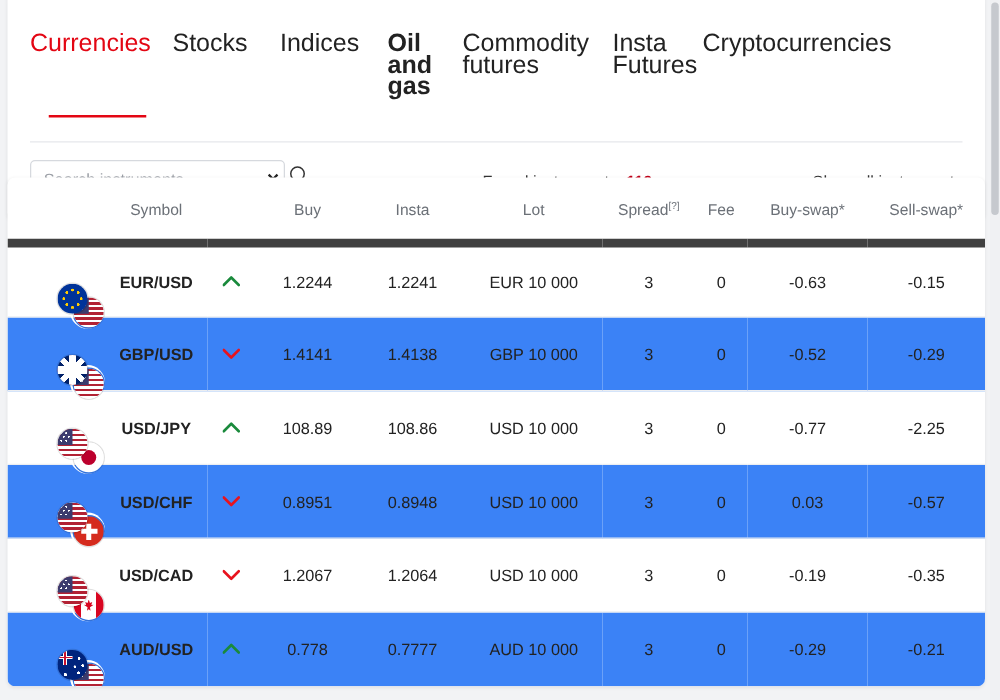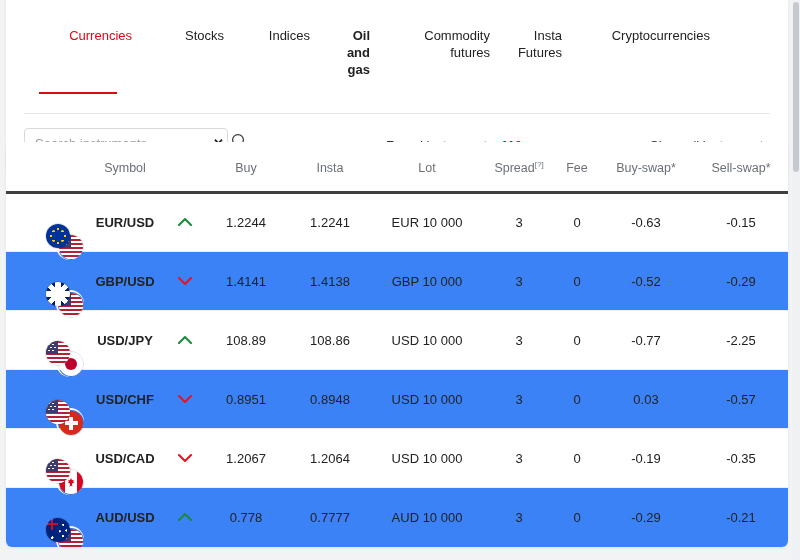--- a/index.html
+++ b/index.html
@@ -27,22 +27,22 @@
     padding-top: 6px;
   }
   .tabs {
     display: flex;
     align-items: flex-start;
     padding: 4px 18px 0 18px;
     min-height: 60px;
   }
   .tab {
     flex: 0 0 auto;
-    text-align: right;
-    font-size: 13px;
+    text-align: left;
+    font-size: 20px;
     color: #222;
     line-height: 17px;
     padding: 6px 0 0 0;
     cursor: pointer;
     position: relative;
     white-space: pre-line;
   }
   .tab .tab-label { display: block; }
   .tab.active { color: #e30613; }
   .tab.active .underline {
@@ -136,21 +136,21 @@
   table.instruments {
     width: 100%;
     border-collapse: collapse;
     table-layout: fixed;
   }
   table.instruments th {
     font-size: 12.5px;
     font-weight: normal;
     color: #6b7077;
     padding: 18px 0 16px 0;
-    border-bottom: 3px solid #404040;
+    border-bottom: 7px solid #404040;
     text-align: center;
   }
   table.instruments th sup { font-size: 8px; vertical-align: super; }
   table.instruments td {
     font-size: 13px;
     color: #222;
     height: 59px;
     text-align: center;
     border-bottom: 1px solid #eceef1;
     vertical-align: middle;

